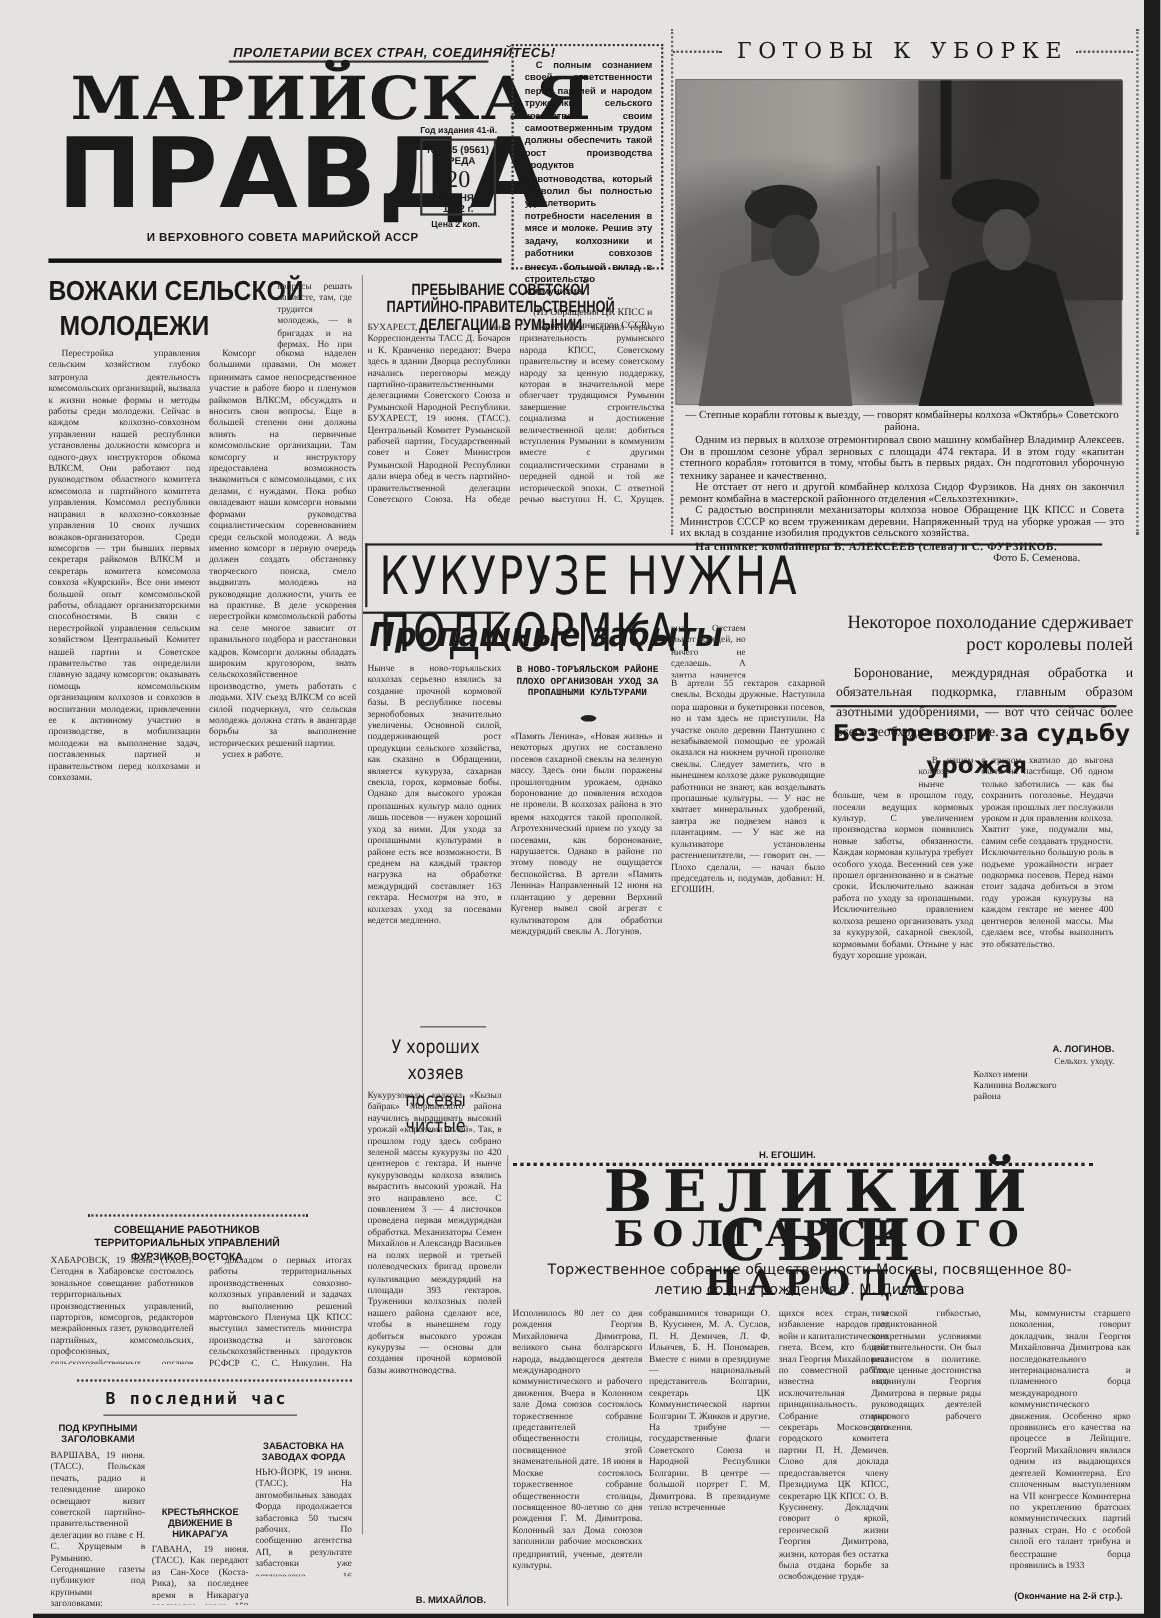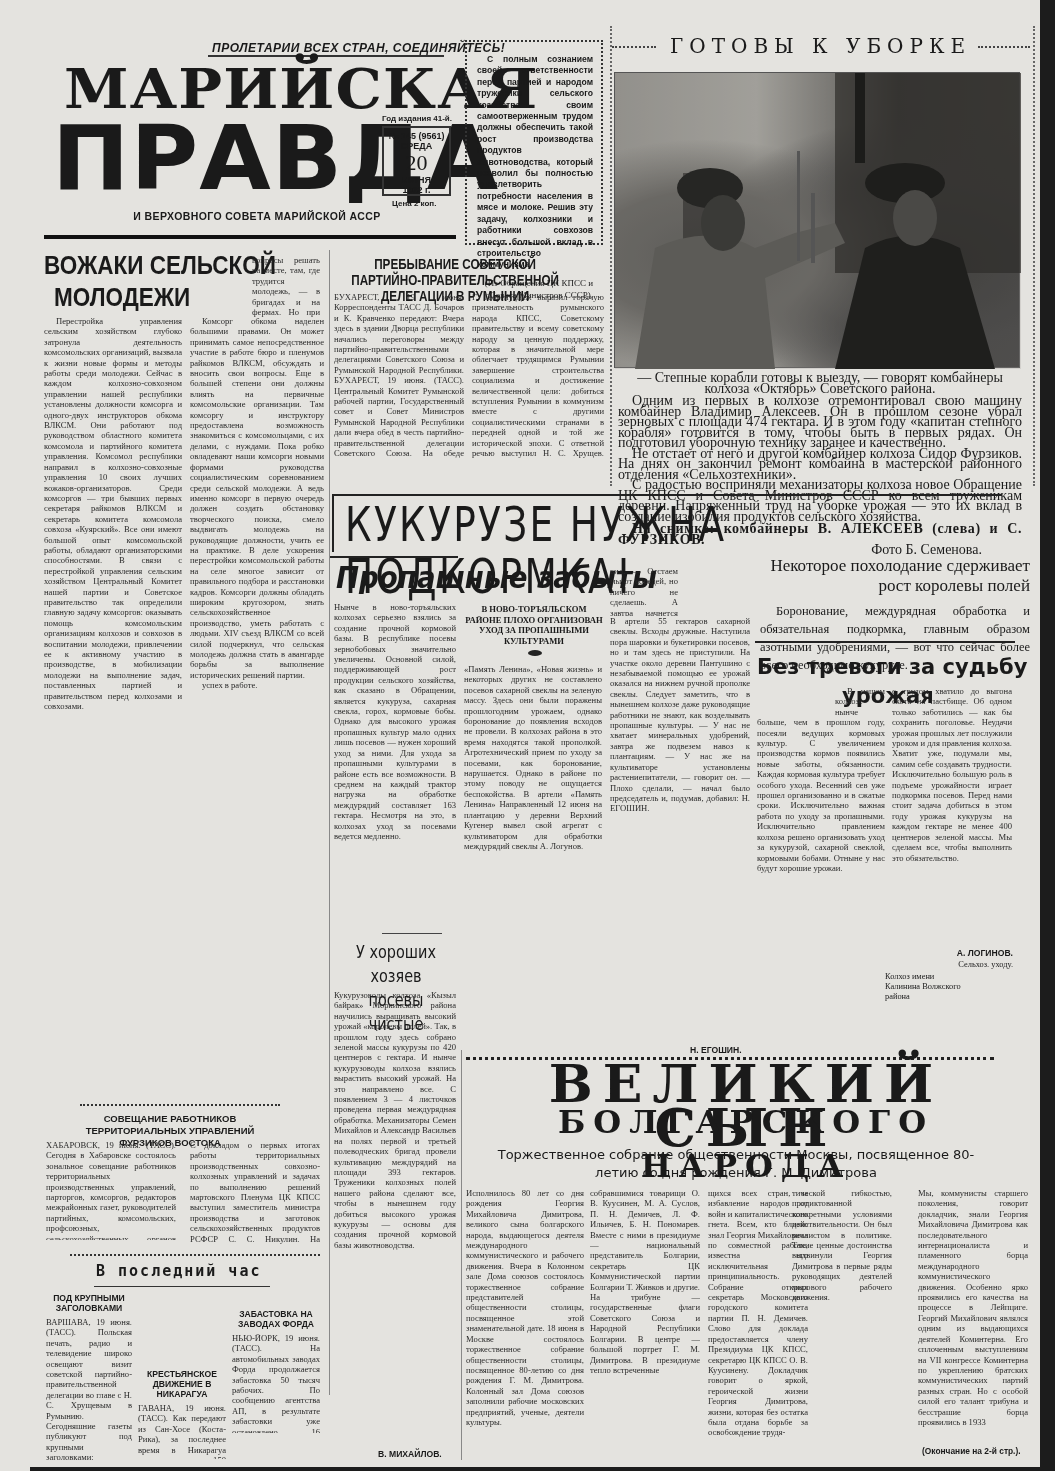--- a/index.html
+++ b/index.html
@@ -33,21 +33,21 @@
   .quotebox .qt { font-family: "Liberation Sans", sans-serif; font-weight: bold; font-size: 8.6px; line-height: 11.4px; text-align: justify; text-indent: 10px; }
   .quotebox .src { font-family: "Liberation Serif", serif; font-size: 9px; text-align: right; margin-top: 6px; line-height: 12px; }
   .kicker { font-family: "DejaVu Serif", serif; font-size: 20px; letter-spacing: 6px; }
   .photo {
     background:
       radial-gradient(ellipse at 22% 62%, #4b4b48 0%, #5a5955 25%, transparent 45%),
       radial-gradient(ellipse at 78% 65%, #252523 0%, #333 30%, transparent 55%),
       linear-gradient(90deg, #8f8e89 0%, #a3a29c 35%, #6b6a66 55%, #2e2d2b 70%, #3a3936 100%);
     border: 1px solid #555;
   }
-  .caption { font-family: "Liberation Serif", serif; font-size: 14px; line-height: 10.5px; text-align: justify; }
+  .caption { font-family: "Liberation Serif", serif; font-size: 10px; line-height: 10.5px; text-align: justify; }
   .caption p { text-indent: 14px; }
   .h-cond { font-family: "Liberation Sans", sans-serif; font-weight: bold; transform-origin: left top; }
   .vline { border-left: 1px solid #888; }
 </style>
 </head>
 <body>
 
 <div class="page">
 
   <div class="abs motto" style="left:212px; top:41px;">ПРОЛЕТАРИИ ВСЕХ СТРАН, СОЕДИНЯЙТЕСЬ!</div>
@@ -121,21 +121,21 @@
 
   <div class="abs" style="left:332px; top:494px; width:670px; height:58px; border:2px solid #222; border-right:none; border-bottom:none;"></div>
   <div class="abs h-cond" style="left:345px; top:498px; font-size:48px; line-height:52px; letter-spacing:3px; transform:scaleX(0.78); font-weight:normal; font-family:'DejaVu Sans', sans-serif;">КУКУРУЗЕ НУЖНА ПОДКОРМКА!</div>
   <div class="abs" style="left:330px; top:556px; width:128px; height:2px; background:#222;"></div>
   <div class="abs" style="left:760px; top:556px; font-family:'Liberation Serif',serif; font-size:17px; line-height:20px; width:270px; text-align:right;">Некоторое похолодание сдерживает рост королевы полей</div>
   <div class="abs" style="left:760px; top:602px; width:270px; font-family:'Liberation Serif',serif; font-size:12.5px; line-height:18px; text-indent:16px; text-align:justify;">Боронование, междурядная обработка и обязательная подкормка, главным образом азотными удобрениями, — вот что сейчас более всего необходимо кукурузе.</div>
 
   <div class="abs" style="left:336px; top:560px; font-family:'DejaVu Sans',sans-serif; font-style:italic; font-weight:bold; font-size:30px; line-height:36px; transform:scaleX(0.92); transform-origin:left;">Пропашные забыты</div>
   <div class="abs col-text" style="left:610px; top:566px; width:68px; height:50px;">вил: — Отстаем мы от соседей, но ничего не сделаешь. А завтра начнется «семик» (религиозный праздник), придется отложить уход за посевами дня на два-три.</div>
   <div class="abs col-text" style="left:334px; top:602px; width:122px; height:330px;">Нынче в ново-торъяльских колхозах серьезно взялись за создание прочной кормовой базы. В республике посевы зернобобовых значительно увеличены. Основной силой, поддерживающей рост продукции сельского хозяйства, как сказано в Обращении, является кукуруза, сахарная свекла, горох, кормовые бобы. Однако для высокого урожая пропашных культур мало одних лишь посевов — нужен хороший уход за ними. Для ухода за пропашными культурами в районе есть все возможности. В среднем на каждый трактор нагрузка на обработке междурядий составляет 163 гектара. Несмотря на это, в колхозах уход за посевами ведется медленно.</div>
-  <div class="abs" style="left:464px; top:604px; width:140px; font-family:Liberation Serif, serif; font-weight:bold; font-size:8.6px; line-height:10.5px; text-align:center;">В НОВО-ТОРЪЯЛЬСКОМ РАЙОНЕ ПЛОХО ОРГАНИЗОВАН УХОД ЗА ПРОПАШНЫМИ КУЛЬТУРАМИ</div>
+  <div class="abs" style="left:464px; top:604px; width:140px; font-family:Liberation Mono, monospace; font-weight:bold; font-size:8.6px; line-height:10.5px; text-align:center;">В НОВО-ТОРЪЯЛЬСКОМ РАЙОНЕ ПЛОХО ОРГАНИЗОВАН УХОД ЗА ПРОПАШНЫМИ КУЛЬТУРАМИ</div>
   <div class="abs" style="left:528px; top:650px; width:14px; height:6px; background:#222; border-radius:50%;"></div>
   <div class="abs col-text" style="left:464px; top:664px; width:138px; height:348px;">«Память Ленина», «Новая жизнь» и некоторых других не составлено посевов сахарной свеклы на зеленую массу. Здесь они были поражены прошлогодним урожаем, однако боронование до появления всходов не провели. В колхозах района в это время находятся такой прополкой. Агротехнический прием по уходу за посевами, как боронование, нарушается. Однако в районе по этому поводу не ощущается беспокойства. В артели «Память Ленина» Направленный 12 июня на плантацию у деревни Верхний Кугенер вывел свой агрегат с культиватором для обработки междурядий свеклы А. Логунов.</div>
   <div class="abs col-text" style="left:610px; top:616px; width:140px; height:396px;">В артели 55 гектаров сахарной свеклы. Всходы дружные. Наступила пора шаровки и букетировки посевов, но и там здесь не приступили. На участке около деревни Пантушино с незабываемой помощью ее урожай оказался на нижнем ручной прополке свеклы. Следует заметить, что в нынешнем колхозе даже руководящие работники не знают, как возделывать пропашные культуры. — У нас не хватает минеральных удобрений, завтра же подвезем навоз к плантациям. — У нас же на культиваторе установлены растениепитатели, — говорит он. — Плохо сделали, — начал было председатель и, подумав, добавил: Н. ЕГОШИН.</div>
   <div class="abs" style="left:690px; top:1045px; font-family:'Liberation Sans',sans-serif; font-weight:bold; font-size:8.6px;">Н. ЕГОШИН.</div>
 
   <div class="abs" style="left:755px; top:641px; width:260px; height:2px; background:#222;"></div>
   <div class="abs" style="left:757px; top:654px; font-family:'DejaVu Sans',sans-serif; font-weight:bold; font-size:21px; line-height:26px;">Без тревоги за судьбу</div>
   <div class="abs" style="left:842px; top:683px; font-family:'DejaVu Sans',sans-serif; font-weight:bold; font-size:21px; line-height:26px;">урожая</div>
   <div class="abs col-text" style="left:757px; top:688px; width:80px; height:30px;"></div>
   <div class="abs col-text" style="left:757px; top:686px; width:128px; height:310px; padding-top:0;">

